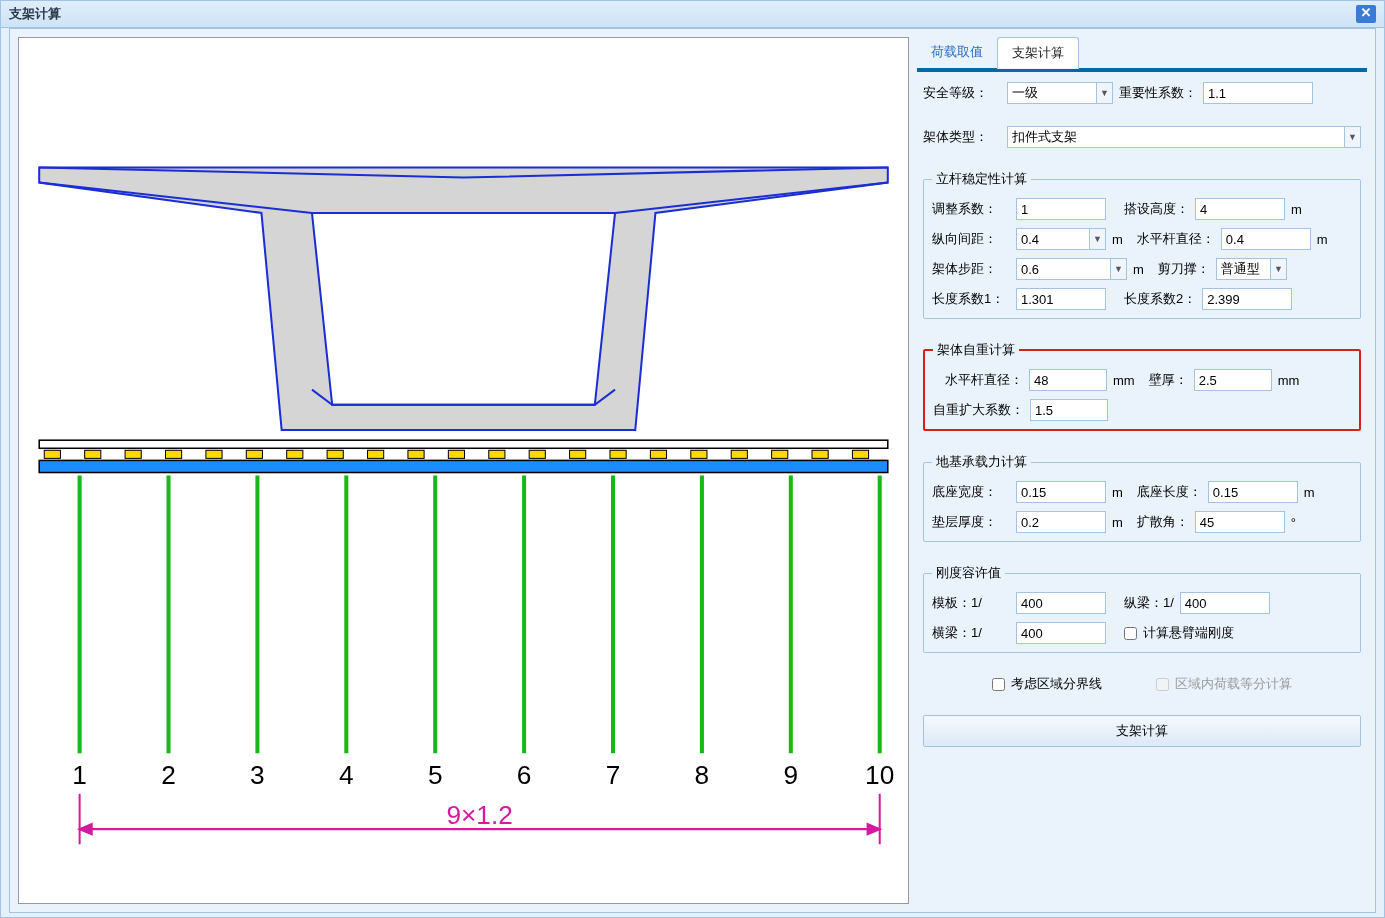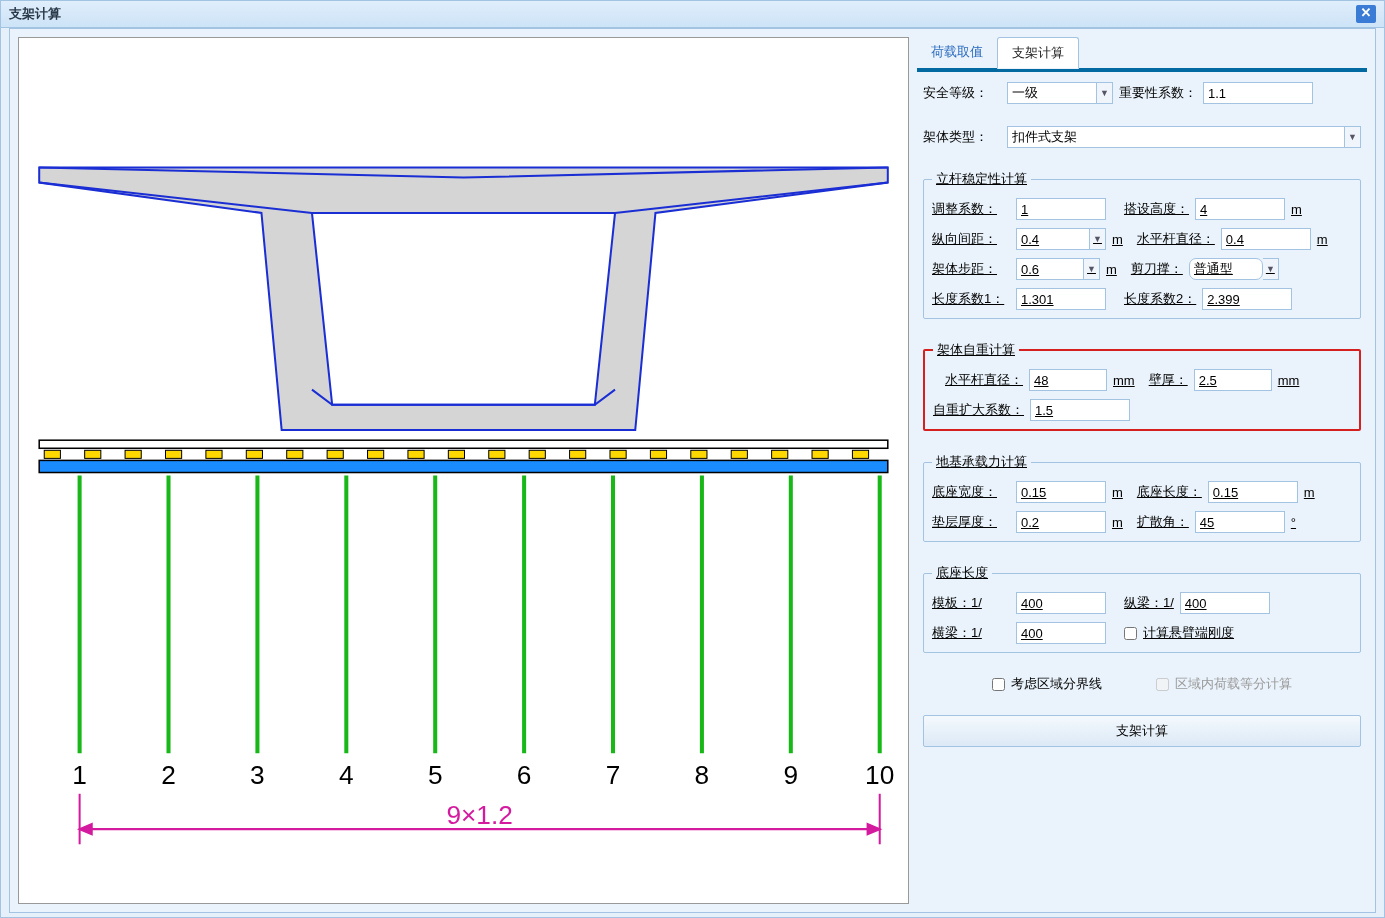--- a/index.html
+++ b/index.html
@@ -121,21 +121,20 @@
       justify-content: center;
       cursor: pointer;
       font-size: 9px;
       color: #556;
     }
     .unit { margin-right: 8px; }
     fieldset {
       border: 1px solid #a3c3e3;
       padding: 10px 8px 8px 8px;
       border-radius: 2px;
-      text-decoration: underline;
     }
     fieldset.highlight {
       border: 2px solid #d62020;
     }
     legend { padding: 0 4px; font-size: 13px; }
     .fieldset-rows { display: flex; flex-direction: column; gap: 8px; }
     .sep { flex: 0 0 6px; }
     .checkbox-row {
       display: flex;
       align-items: center;
@@ -279,27 +278,27 @@
                 <div class="combo-btn">▼</div>
               </div>
               <span class="unit">m</span>
               <span class="label-r">水平杆直径：</span>
               <input class="input" value="0.4" style="">
               <span class="unit">m</span>
             </div>
             <div class="row">
               <span class="label">架体步距：</span>
               <div class="input-combo">
-                <input class="input" style="width: 68px;" value="0.6">
+                <input class="input" style="width: 95px;" value="0.6">
                 <div class="combo-btn">▼</div>
               </div>
               <span class="unit">m</span>
               <span class="label-r">剪刀撑：</span>
               <div class="input-combo">
-                <input class="input" style="width: 74px; border-radius: 7px;" value="普通型">
+                <input class="input" style="width: 55px;" value="普通型">
                 <div class="combo-btn">▼</div>
               </div>
             </div>
             <div class="row">
               <span class="label">长度系数1：</span>
               <input class="input" value="1.301" style="">
               <span class="sep"></span>
               <span class="label-r">长度系数2：</span>
               <input class="input" value="2.399" style="">
             </div>
@@ -312,21 +311,21 @@
             <div class="row">
               <span class="label" style="min-width:90px;text-align:right">水平杆直径：</span>
               <input class="input" style="width: 78px;" value="48">
               <span class="unit">mm</span>
               <span class="label-r">壁厚：</span>
               <input class="input" style="width: 78px;" value="2.5">
               <span class="unit">mm</span>
             </div>
             <div class="row">
               <span class="label" style="min-width:90px">自重扩大系数：</span>
-              <input class="input" style="width: 100px;" value="1.5">
+              <input class="input" style="width: 78px;" value="1.5">
             </div>
           </div>
         </fieldset>
 
         <fieldset>
           <legend>地基承载力计算</legend>
           <div class="fieldset-rows">
             <div class="row">
               <span class="label">底座宽度：</span>
               <input class="input" value="0.15" style="">
@@ -340,21 +339,21 @@
               <input class="input" value="0.2" style="">
               <span class="unit">m</span>
               <span class="label-r">扩散角：</span>
               <input class="input" value="45" style="">
               <span class="unit">°</span>
             </div>
           </div>
         </fieldset>
 
         <fieldset>
-          <legend>底座长度</legend>
+          <legend>刚度容许值</legend>
           <div class="fieldset-rows">
             <div class="row">
               <span class="label">模板：1/</span>
               <input class="input" value="400" style="">
               <span class="sep"></span>
               <span class="label-r">纵梁：1/</span>
               <input class="input" value="400" style="">
             </div>
             <div class="row">
               <span class="label">横梁：1/</span>

